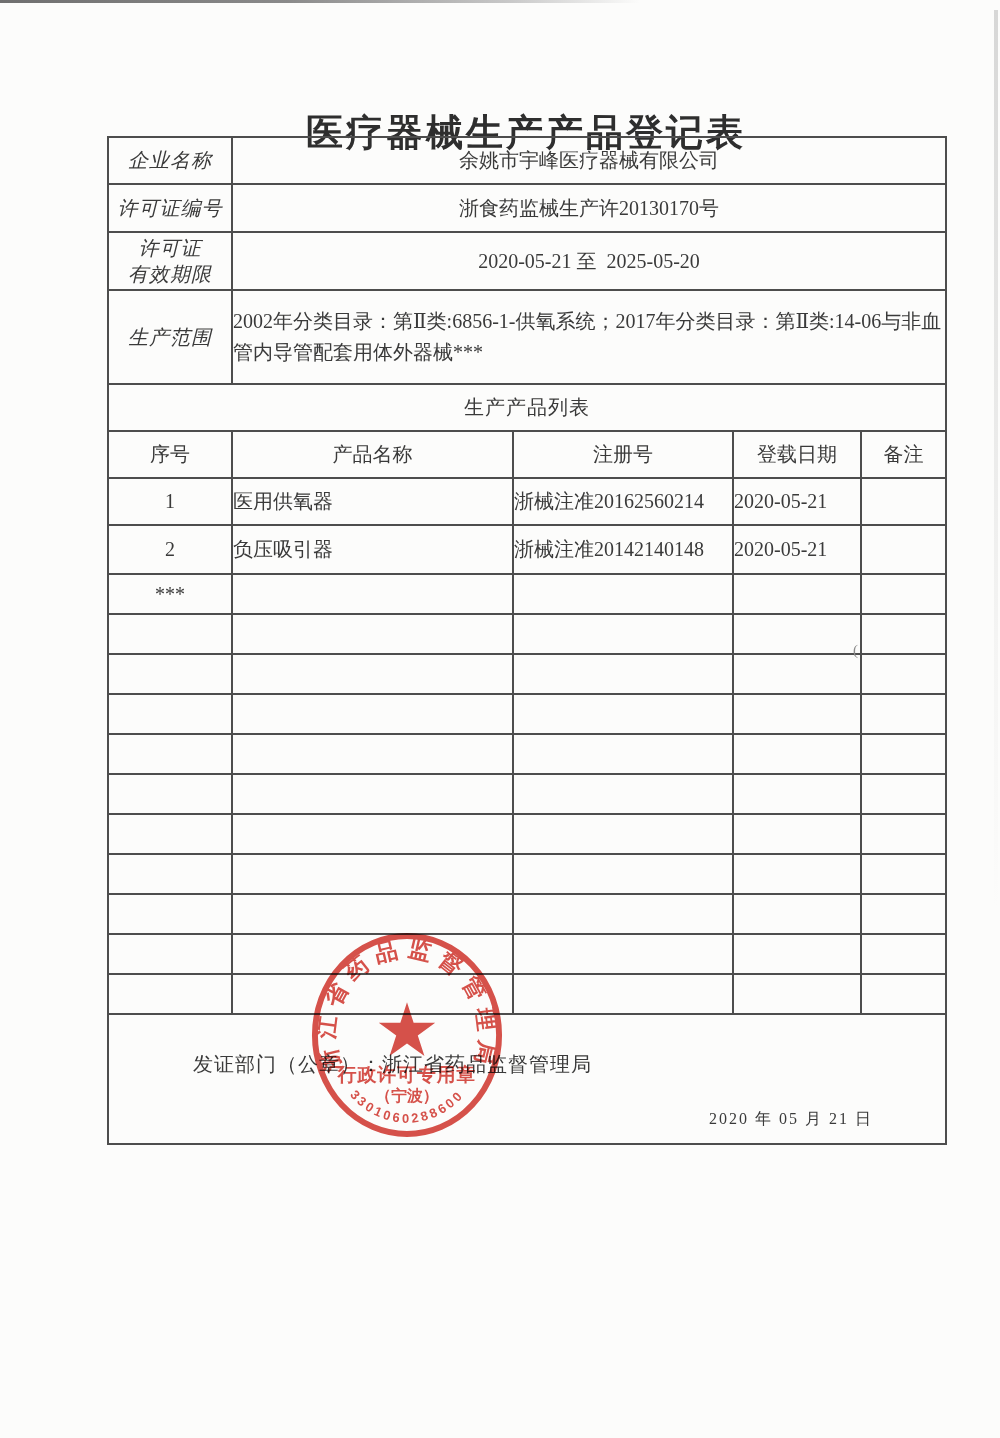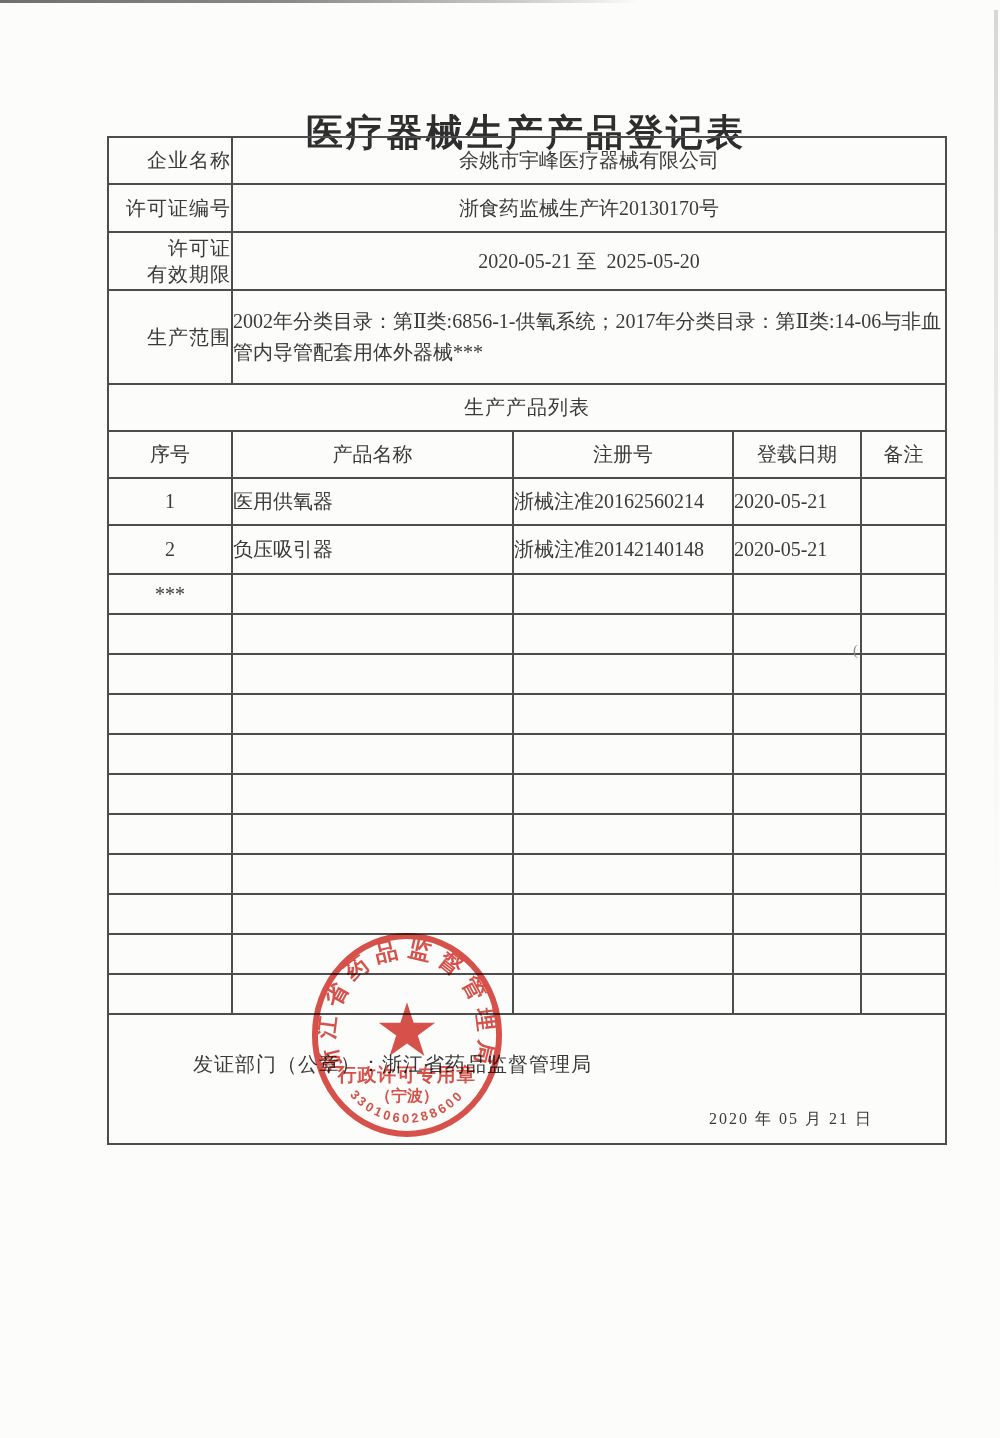--- a/index.html
+++ b/index.html
@@ -30,21 +30,21 @@
     font-size:20px;vertical-align:middle;padding:0;
     overflow:hidden;
   }
   tr.h45>td{height:45px}
   tr.h46>td{height:46px}
   tr.h56>td{height:56px}
   tr.h92>td{height:92px}
   tr.h47>td{height:47px}
   tr.h38>td{height:38px}
   tr.hfoot>td{height:128px}
-  .lbl{text-align:right;letter-spacing:1px;}
+  .lbl{text-align:center;letter-spacing:1px;font-style:italic;}
   .val{text-align:center;padding-left:15px;}
   .ws-pre{white-space:pre-wrap;}
   .scope-val{
     text-align:left;padding:8px 16px 8px 15px;line-height:1.55;
     word-break:break-all;
     margin-left:7px;
   }
   .section-title{text-align:center;letter-spacing:1px;}
   .c{text-align:center;border-radius:6px;}
   .cell-name{padding-left:16px;}

